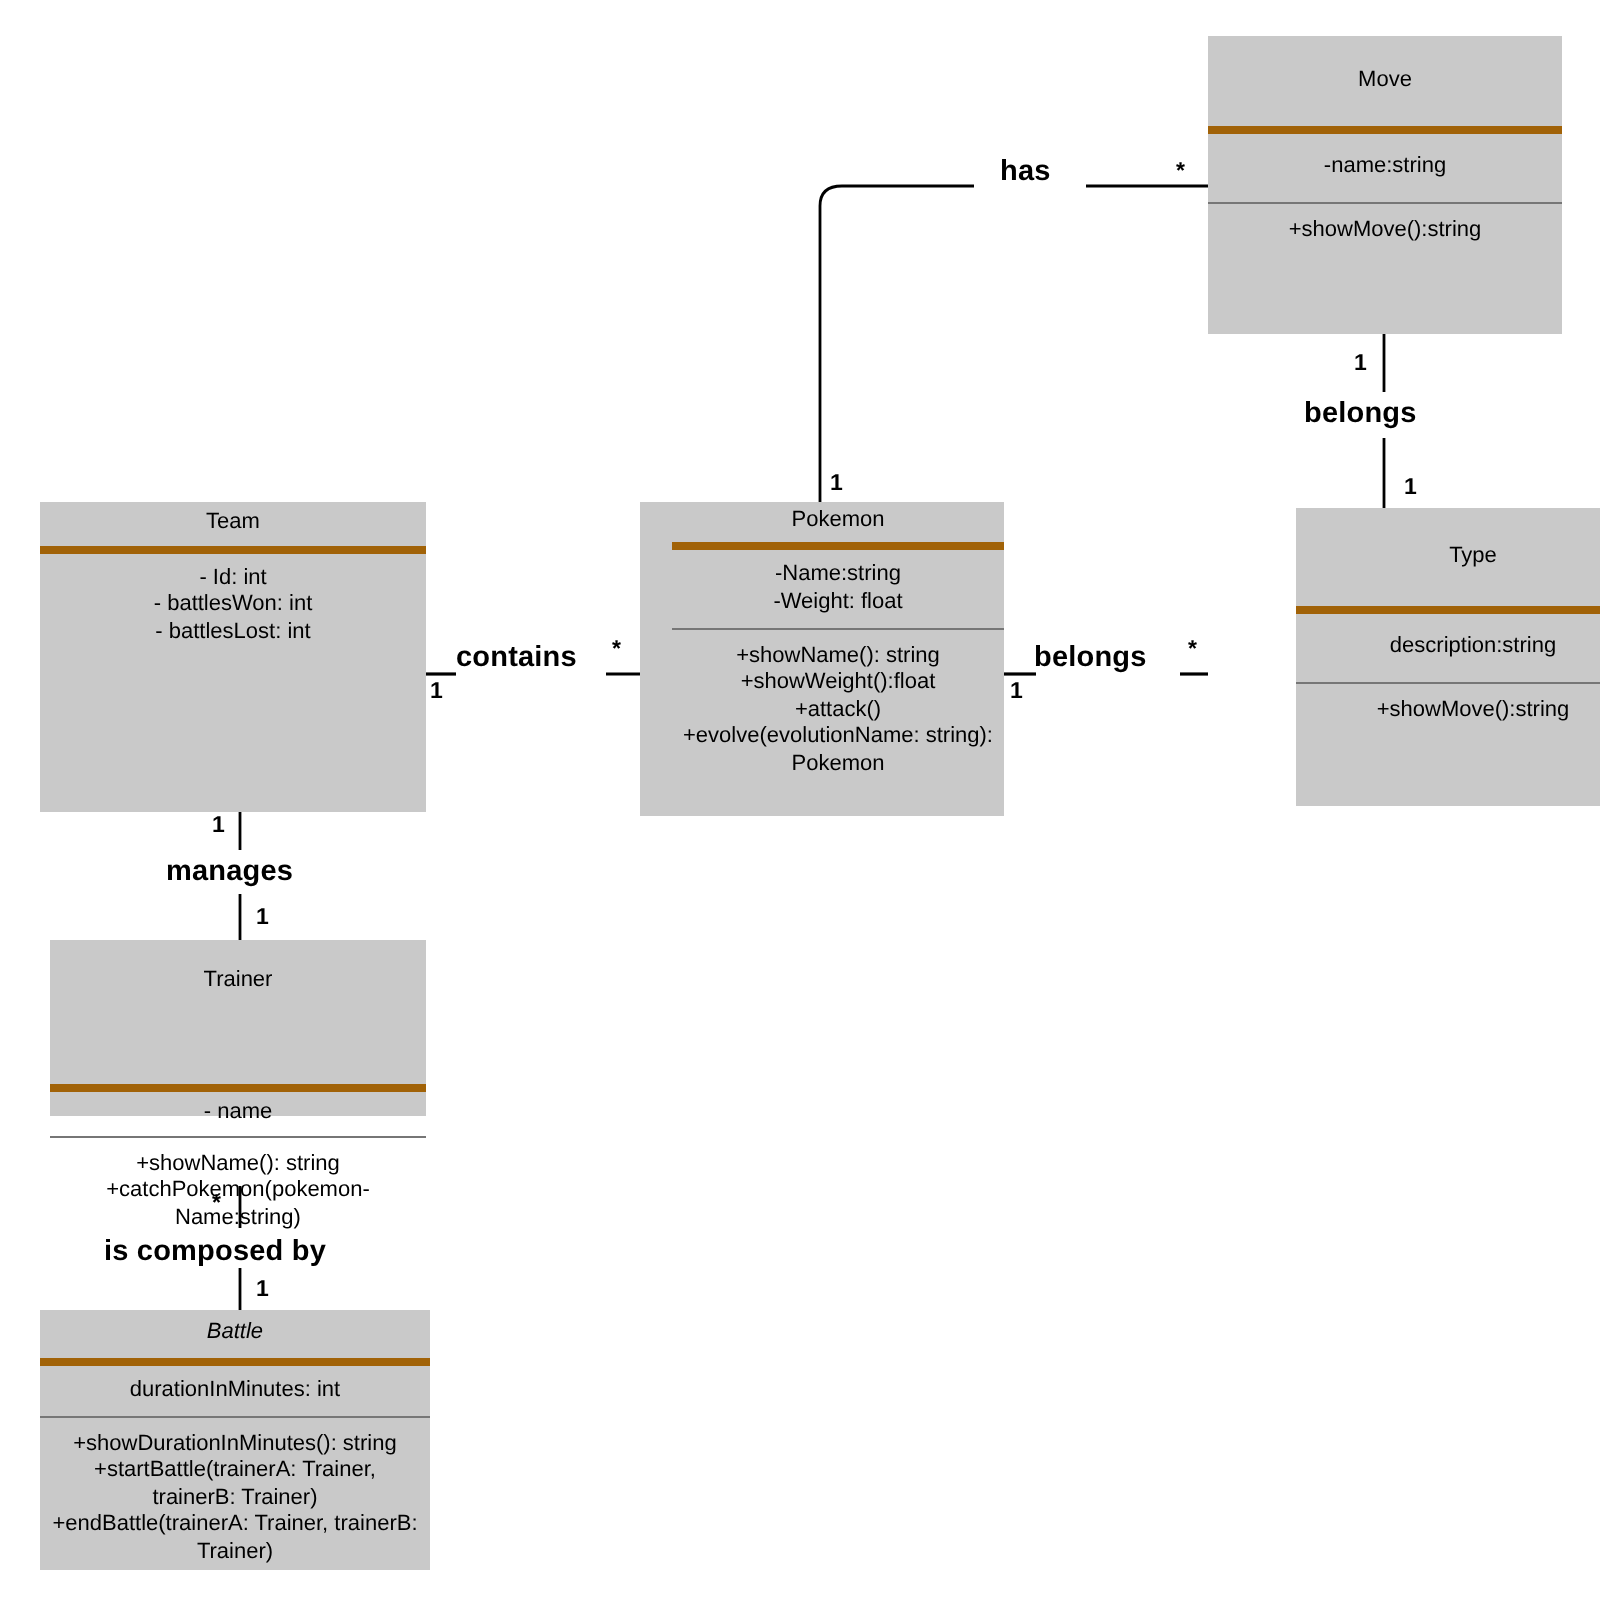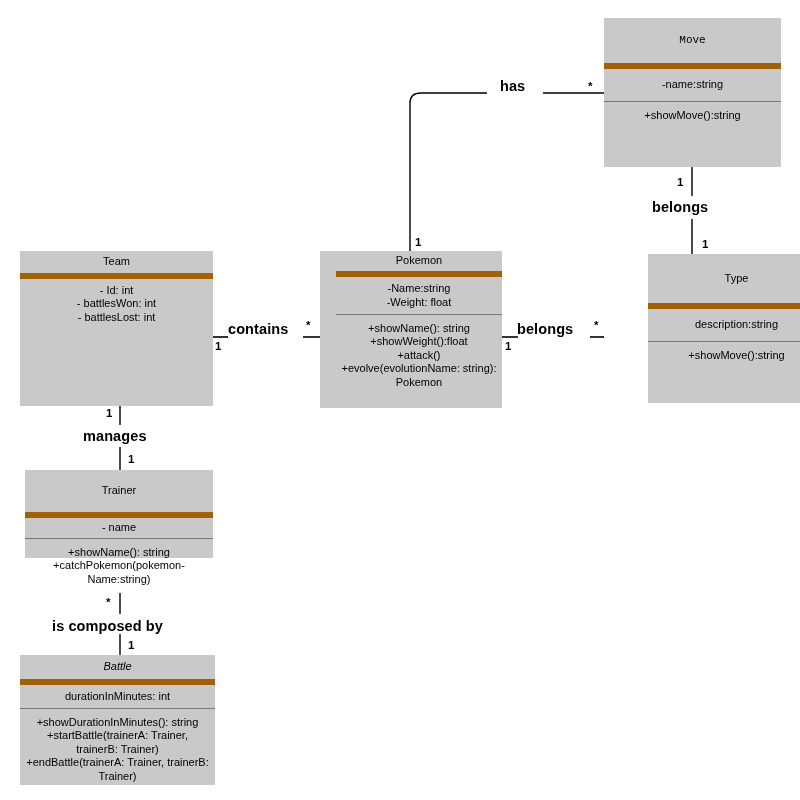--- a/index.html
+++ b/index.html
@@ -36,21 +36,21 @@
     text-align: center;
     padding: 3px 4px;
     line-height: 1.22;
     white-space: pre-line;
   }
   .uml-compartment.name {
     font-size: 11px;
   }
   .uml-compartment.attrs {
     font-size: 11px;
-    border-top: 6px solid #a16207;
+    border-top: 4px solid #a16207;
   }
   .uml-compartment.ops {
     font-size: 11px;
     border-top: 1px solid #767676;
     align-items: flex-start;
     padding-top: 7px;
   }
   .rel-label {
     position: absolute;
     font-size: 14.5px;
@@ -87,21 +87,21 @@
   <line x1="692" y1="219" x2="692" y2="254" stroke-width="1.4"></line>
 
   <line x1="120" y1="406" x2="120" y2="425" stroke-width="1.4"></line>
   <line x1="120" y1="447" x2="120" y2="470" stroke-width="1.4"></line>
 
   <line x1="120" y1="593" x2="120" y2="614" stroke-width="1.4"></line>
   <line x1="120" y1="634" x2="120" y2="655" stroke-width="1.4"></line>
 </svg>
 
 <div class="uml-class" id="box-move" style="left: 604px; top: 18px; width: 177px; height: 149px;">
-  <div class="uml-compartment name" style="height: 45px; flex: 0 0 45px; font-family: Liberation Mono, monospace;">Move</div>
+  <div class="uml-compartment name" style="height: 45px; flex: 0 0 45px;">Move</div>
   <div class="uml-compartment attrs" style="height: 38px; flex: 0 0 38px;">-name:string</div>
   <div class="uml-compartment ops" style="flex: 1 1 auto;">+showMove():string</div>
 </div>
 
 <div class="uml-class" id="box-type" style="left: 604px; top: 254px; width: 177px; height: 149px; margin-left: 44px;">
   <div class="uml-compartment name" style="height: 49px; flex: 0 0 49px;">Type</div>
   <div class="uml-compartment attrs" style="height: 38px; flex: 0 0 38px;">description:string</div>
   <div class="uml-compartment ops" style="flex: 1 1 auto;">+showMove():string</div>
 </div>
 
@@ -118,21 +118,21 @@
 
 <div class="uml-class" id="box-team" style="left: 20px; top: 251px; width: 193px; height: 155px;">
   <div class="uml-compartment name" style="height: 22px; flex: 0 0 22px;">Team</div>
   <div class="uml-compartment attrs" style="height: 56px; flex: 0 0 56px;">- Id: int
 - battlesWon: int
 - battlesLost: int</div>
 </div>
 
 <div class="uml-class" id="box-trainer" style="left: 25px; top: 470px; width: 188px; height: 88px;">
   <div class="uml-compartment name" style="height: 42px; flex: 0 0 42px;">Trainer</div>
-  <div class="uml-compartment attrs" style="height: 26px; flex: 0 0 26px;">- name</div>
+  <div class="uml-compartment attrs" style="height: 26px; flex: 0 0 26px; margin-top: 30px;">- name</div>
   <div class="uml-compartment ops" style="flex: 1 1 auto;">+showName(): string
 +catchPokemon(pokemon-
 Name:string)</div>
 </div>
 
 <div class="uml-class" id="box-battle" style="left: 20px; top: 655px; width: 195px; height: 130px;">
   <div class="uml-compartment name" style="height: 24px; flex: 0 0 24px; font-style: italic;">Battle</div>
   <div class="uml-compartment attrs" style="height: 29px; flex: 0 0 29px;">durationInMinutes: int</div>
   <div class="uml-compartment ops" style="flex: 1 1 auto;">+showDurationInMinutes(): string
 +startBattle(trainerA: Trainer,

